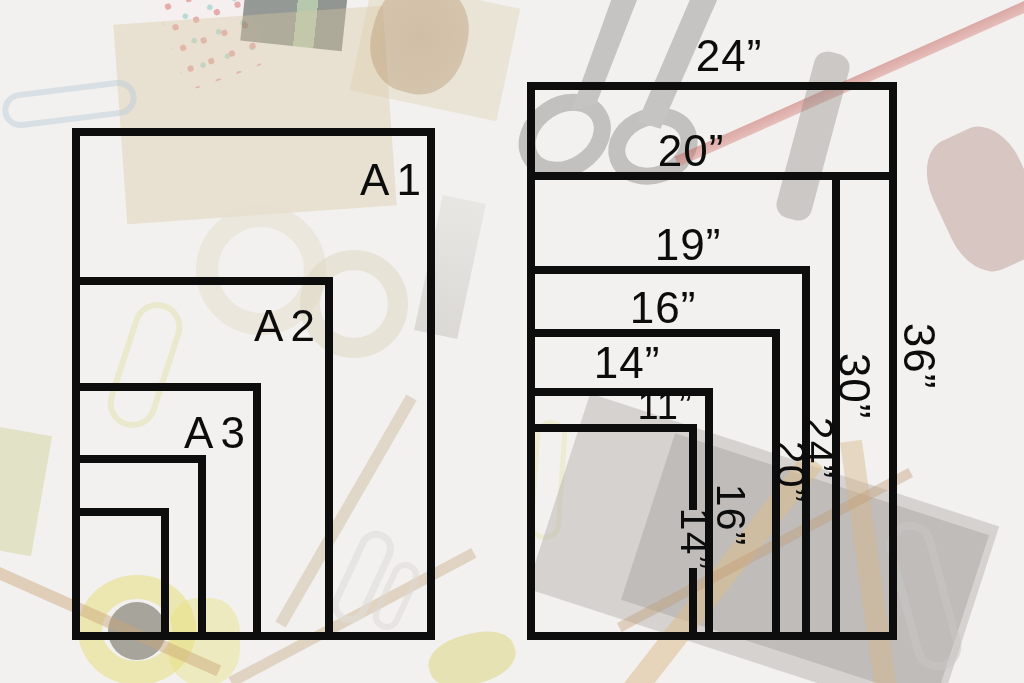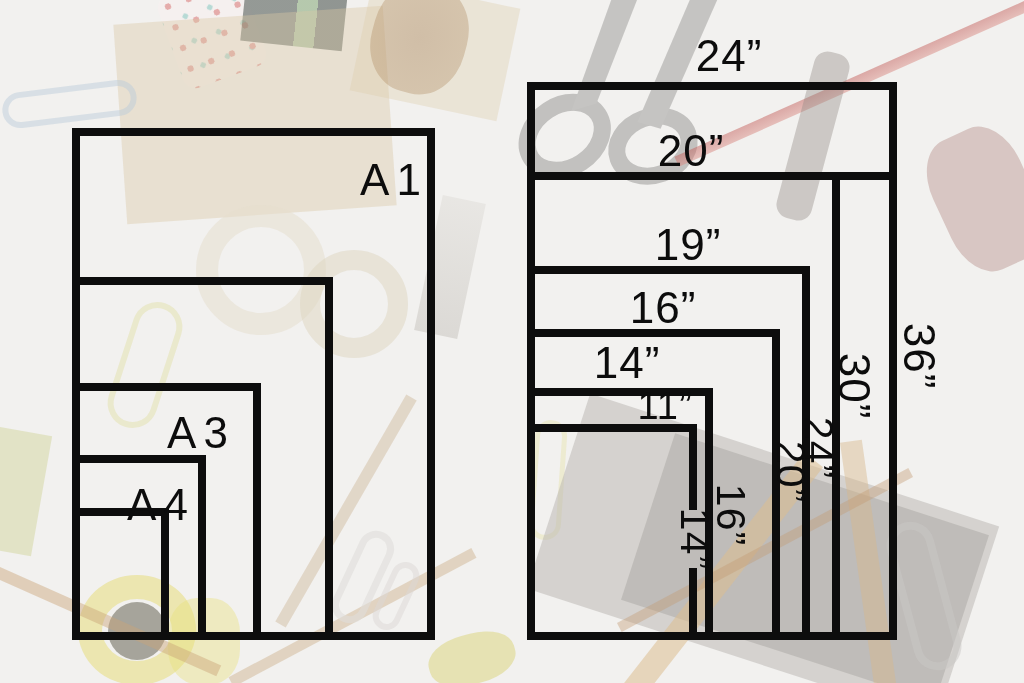--- a/index.html
+++ b/index.html
@@ -74,22 +74,22 @@
     <div style="left:900px;top:520px;width:48px;height:152px;border:8px solid #c9c7c5;border-radius:24px;box-sizing:border-box;transform:rotate(-15deg);opacity:.5;"></div>
   </div>
 
   <div class="pr" style="left:72px;top:128px;width:363px;height:512px;"></div>
   <div class="pr" style="left:72px;top:277px;width:261px;height:363px;"></div>
   <div class="pr" style="left:72px;top:383px;width:189px;height:257px;"></div>
   <div class="pr" style="left:72px;top:455px;width:134px;height:185px;"></div>
   <div class="pr" style="left:72px;top:508px;width:97px;height:132px;"></div>
 
   <div class="lb sp" style="left:394px;top:156px;">A1</div>
-  <div class="lb sp" style="left:201px;top:409px;">A3</div>
-  <div class="lb sp" style="left:161px;top:481px;">A4</div>
+  <div class="lb sp" style="left:288px;top:302px;">A2</div>
+  <div class="lb sp" style="left:218px;top:409px;">A3</div>
 
   <div class="pr" style="left:527px;top:82px;width:370px;height:558px;"></div>
   <div class="pr" style="left:527px;top:172px;width:313px;height:468px;"></div>
 
   <div class="seg" style="left:832px;top:172px;width:65px;height:8px;"></div>
   <div class="pr" style="left:527px;top:266px;width:283px;height:374px;"></div>
   <div class="pr" style="left:527px;top:329px;width:253px;height:311px;"></div>
   <div class="pr" style="left:527px;top:388px;width:186px;height:252px;"></div>
 
   <div class="pr no-right" style="left:527px;top:424px;width:170px;height:216px;"></div>

